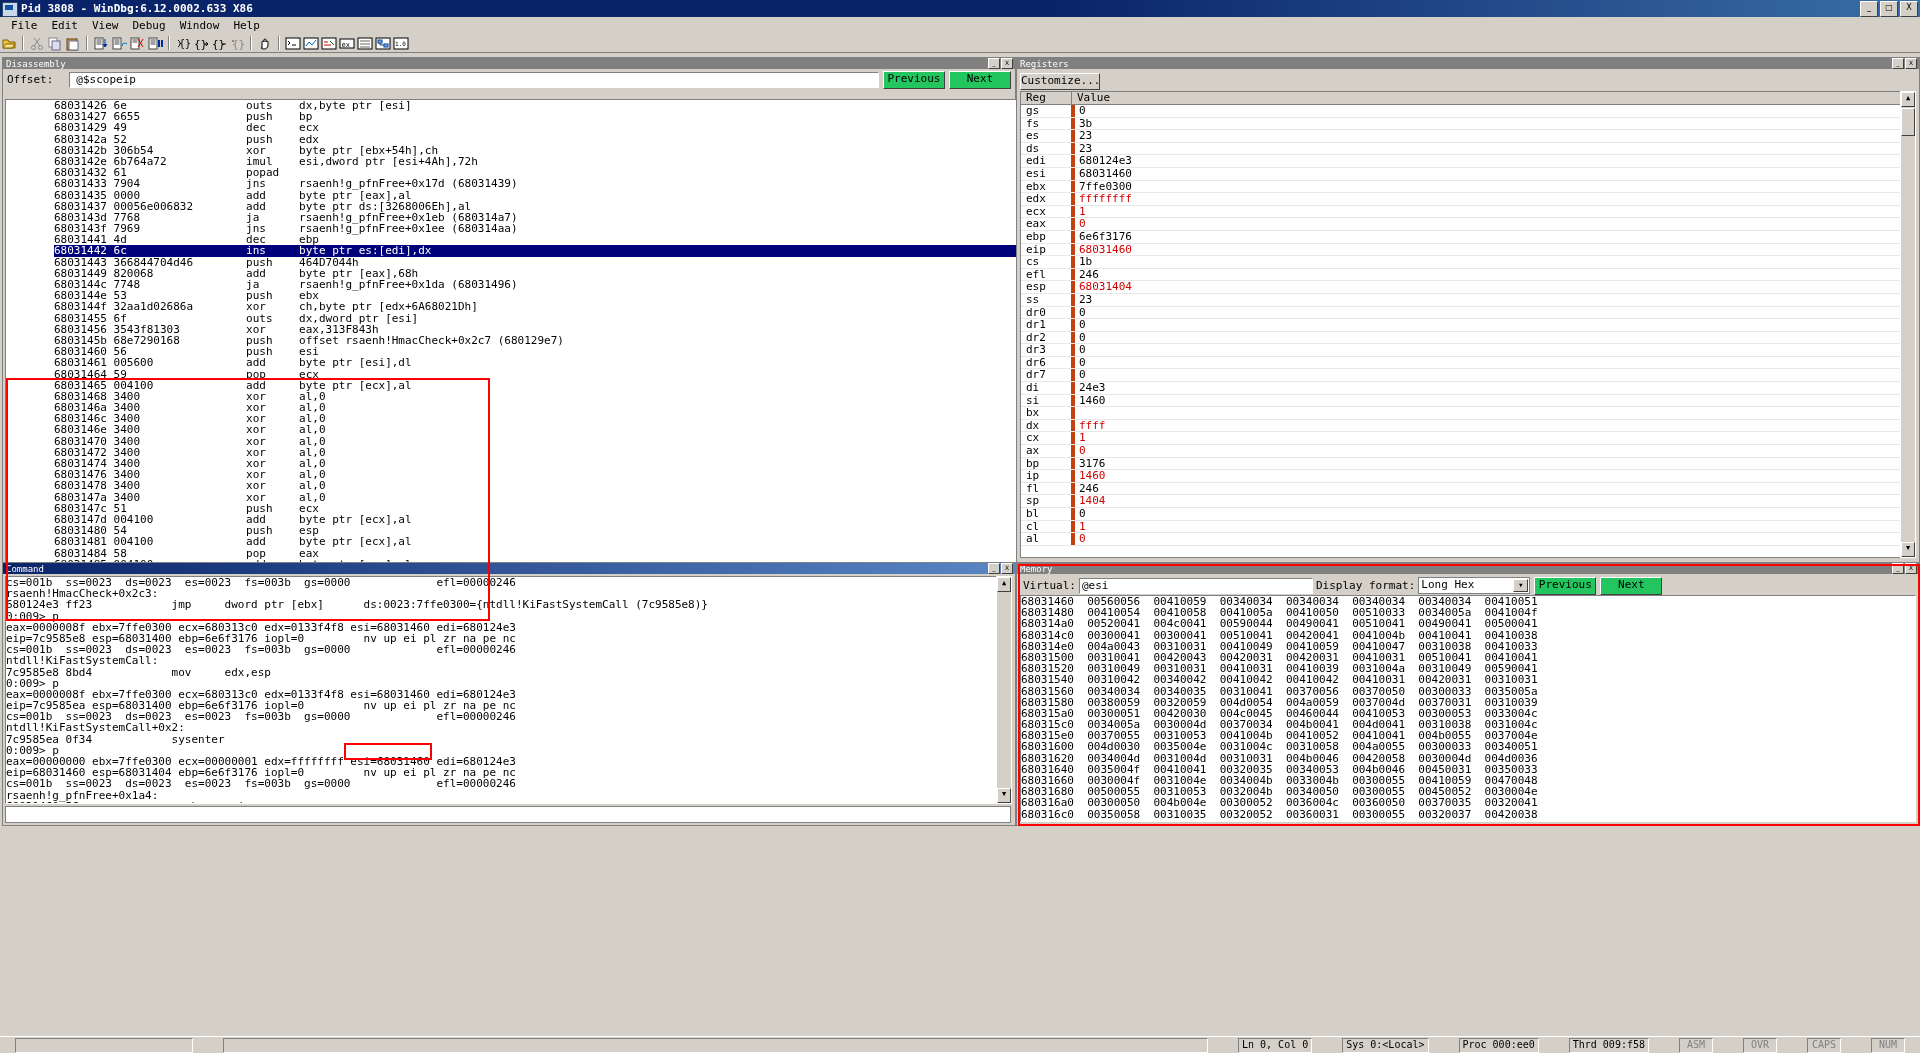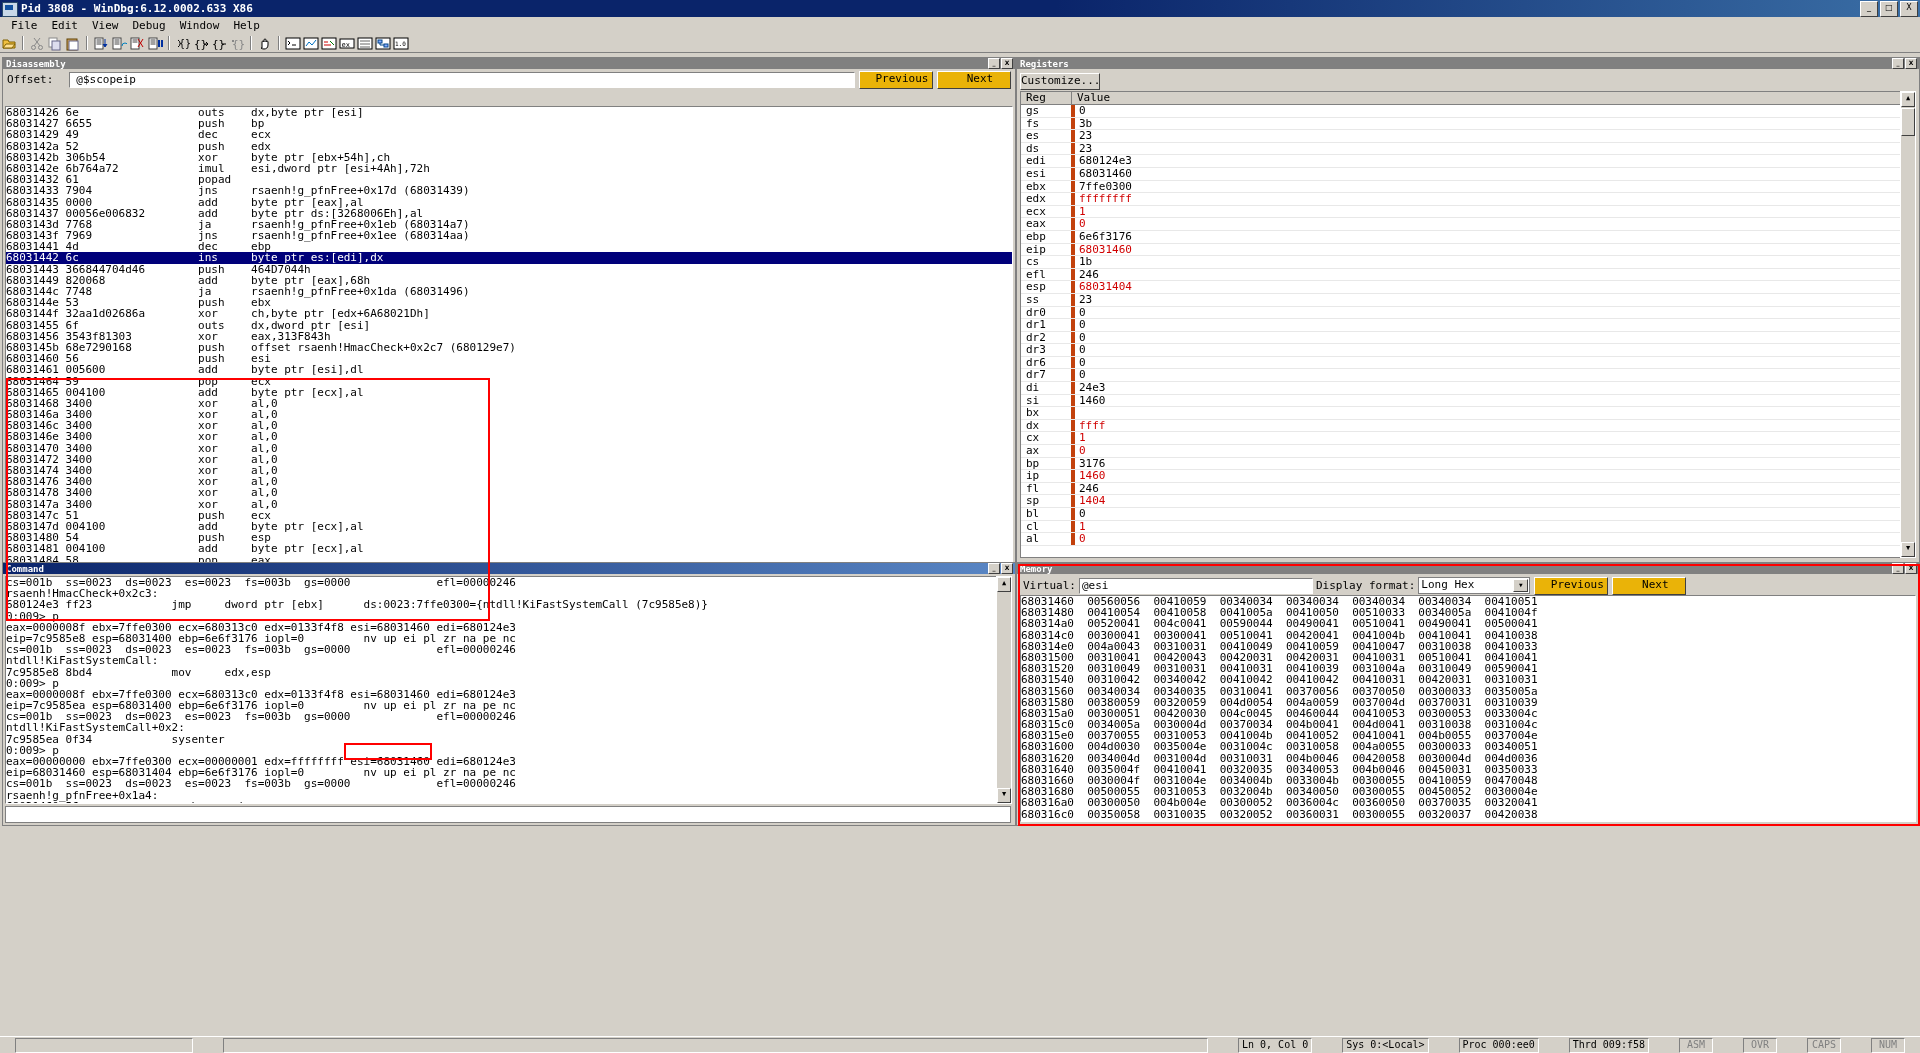--- a/index.html
+++ b/index.html
@@ -25,40 +25,40 @@
 
   
   .toolbar{position:absolute;left:0;top:34px;width:1920px;height:18px;background:#d4d0c8;display:flex;align-items:center;
     border-bottom:1px solid #808080;}
   .tb-sep{width:1px;height:14px;background:#808080;margin:0 4px;border-right:1px solid #fff;}
   .tbi{width:16px;height:15px;margin:0 1px;position:relative;display:inline-block;}
   .tbi svg{display:block;}
 
   
   .win{position:absolute;background:#d4d0c8;border:1px solid #808080;}
-  .win-cap{height:11px;display:flex;align-items:center;padding-left:3px;font-size:9px;font-weight:bold;
+  .win-cap{height:11px;display:flex;align-items:center;padding-left:3px;font-size:9px;font-weight:normal;
     font-family:"DejaVu Sans Mono",monospace;color:#fff;}
   .cap-inactive{background:#808080;}
   .cap-active{background:linear-gradient(90deg,#0a246a,#5a87c5);}
   .cap-btns{margin-left:auto;display:flex;gap:1px;padding-right:2px;}
   .cap-btn{width:10px;height:9px;background:#d4d0c8;border:1px solid #fff;border-right-color:#404040;border-bottom-color:#404040;
     font-size:6px;line-height:7px;text-align:center;color:#000;font-family:"DejaVu Sans",sans-serif;}
 
   .codearea{background:#fff;border:1px solid #808080;border-right-color:#fff;border-bottom-color:#fff;
     overflow:hidden;position:relative;font-family:"DejaVu Sans Mono",monospace;font-size:11px;line-height:11.2px;color:#000;white-space:pre;}
 
   
   #disasm{left:2px;top:57px;width:1012px;height:505px;}
   .offsetrow{position:absolute;left:2px;top:13px;width:1006px;height:17px;display:flex;align-items:center;}
   .offsetlbl{font-size:11px;font-family:"DejaVu Sans Mono",monospace;padding:0 16px 0 2px;}
   .offsetinput{flex:1;height:14px;background:#fff;border:1px solid #808080;border-right-color:#fff;border-bottom-color:#fff;
     font-size:11px;font-family:"DejaVu Sans Mono",monospace;padding-left:6px;line-height:14px;}
-  .navbtn{height:16px;min-width:60px;margin-left:4px;background:#eab308;border:1px solid #fff;border-right-color:#404040;border-bottom-color:#404040;
-    font-size:11px;font-family:"DejaVu Sans Mono",monospace;text-align:center;line-height:14px;padding-left:12px;}
-  #disasm .codearea{position:absolute;left:2px;top:48px;width:1006px;height:470px;}
+  .navbtn{height:16px;min-width:60px;margin-left:4px;background:#22c55e;border:1px solid #fff;border-right-color:#404040;border-bottom-color:#404040;
+    font-size:11px;font-family:"DejaVu Sans Mono",monospace;text-align:center;line-height:14px;}
+  #disasm .codearea{position:absolute;left:2px;top:41px;width:1006px;height:470px;padding-left:48px;}
   .dl{display:block;height:11.2px;}
   .dl.sel{background:#00007a;color:#fff;}
 
   
   .redbox{position:absolute;border:2px solid #f00;pointer-events:none;z-index:40;}
 
   
   #regs{left:1016px;top:57px;width:902px;height:505px;}
   .custbtn{position:absolute;left:3px;top:15px;width:78px;height:15px;background:#d4d0c8;
     border:1px solid #fff;border-right-color:#404040;border-bottom-color:#404040;

